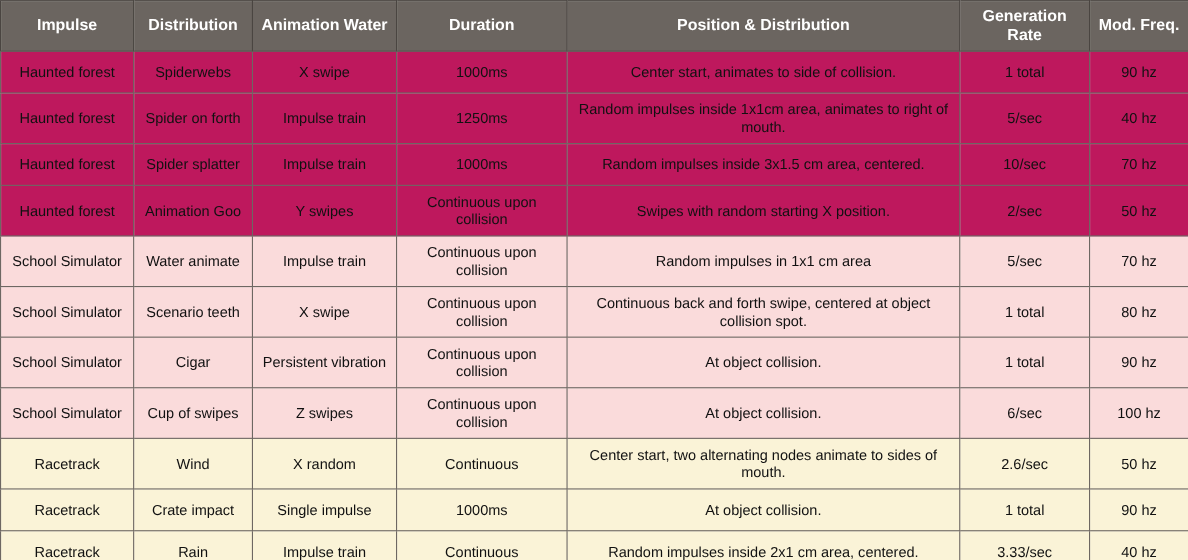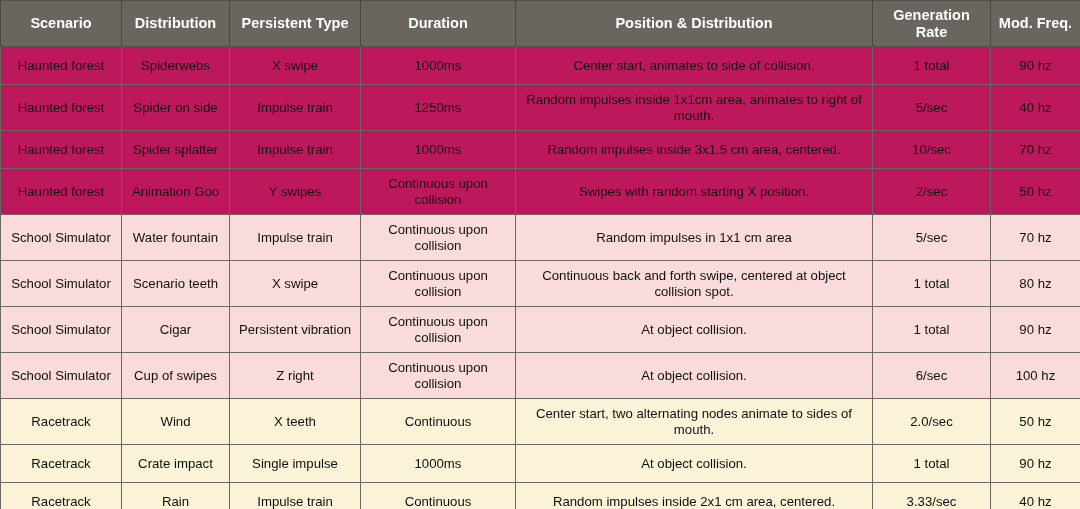--- a/index.html
+++ b/index.html
@@ -71,42 +71,42 @@
     <col class="c-scenario">
     <col class="c-interaction">
     <col class="c-animation">
     <col class="c-duration">
     <col class="c-position">
     <col class="c-genrate">
     <col class="c-modfreq">
   </colgroup>
   <thead>
     <tr id="header-row">
-        <th>Scenario</th>
+        <th>Impulse</th>
         <th>Distribution</th>
-        <th>Persistent Type</th>
+        <th>Animation Water</th>
         <th>Duration</th>
         <th>Position &amp; Distribution</th>
         <th>Generation Rate</th>
         <th>Mod. Freq.</th>
       </tr>
   </thead>
   <tbody id="table-body">
       <tr class="sec-blue h-std group-start">
         <td>Haunted forest</td>
         <td>Spiderwebs</td>
         <td>X swipe</td>
         <td>1000ms</td>
         <td>Center start, animates to side of collision.</td>
         <td>1 total</td>
         <td>90 hz</td>
       </tr>
       <tr class="sec-blue h-tall">
         <td>Haunted forest</td>
-        <td>Spider on side</td>
+        <td>Spider on forth</td>
         <td>Impulse train</td>
         <td>1250ms</td>
         <td>Random impulses inside 1x1cm area, animates to right of mouth.</td>
         <td>5/sec</td>
         <td>40 hz</td>
       </tr>
       <tr class="sec-blue h-std">
         <td>Haunted forest</td>
         <td>Spider splatter</td>
         <td>Impulse train</td>
@@ -119,21 +119,21 @@
         <td>Haunted forest</td>
         <td>Animation Goo</td>
         <td>Y swipes</td>
         <td>Continuous upon collision</td>
         <td>Swipes with random starting X position.</td>
         <td>2/sec</td>
         <td>50 hz</td>
       </tr>
       <tr class="sec-pink h-tall group-start">
         <td>School Simulator</td>
-        <td>Water fountain</td>
+        <td>Water animate</td>
         <td>Impulse train</td>
         <td>Continuous upon collision</td>
         <td>Random impulses in 1x1 cm area</td>
         <td>5/sec</td>
         <td>70 hz</td>
       </tr>
       <tr class="sec-pink h-tall">
         <td>School Simulator</td>
         <td>Scenario teeth</td>
         <td>X swipe</td>
@@ -147,33 +147,33 @@
         <td>Cigar</td>
         <td>Persistent vibration</td>
         <td>Continuous upon collision</td>
         <td>At object collision.</td>
         <td>1 total</td>
         <td>90 hz</td>
       </tr>
       <tr class="sec-pink h-tall">
         <td>School Simulator</td>
         <td>Cup of swipes</td>
-        <td>Z right</td>
+        <td>Z swipes</td>
         <td>Continuous upon collision</td>
         <td>At object collision.</td>
         <td>6/sec</td>
         <td>100 hz</td>
       </tr>
       <tr class="sec-cream h-tall group-start">
         <td>Racetrack</td>
         <td>Wind</td>
-        <td>X teeth</td>
+        <td>X random</td>
         <td>Continuous</td>
         <td>Center start, two alternating nodes animate to sides of mouth.</td>
-        <td>2.0/sec</td>
+        <td>2.6/sec</td>
         <td>50 hz</td>
       </tr>
       <tr class="sec-cream h-std">
         <td>Racetrack</td>
         <td>Crate impact</td>
         <td>Single impulse</td>
         <td>1000ms</td>
         <td>At object collision.</td>
         <td>1 total</td>
         <td>90 hz</td>

